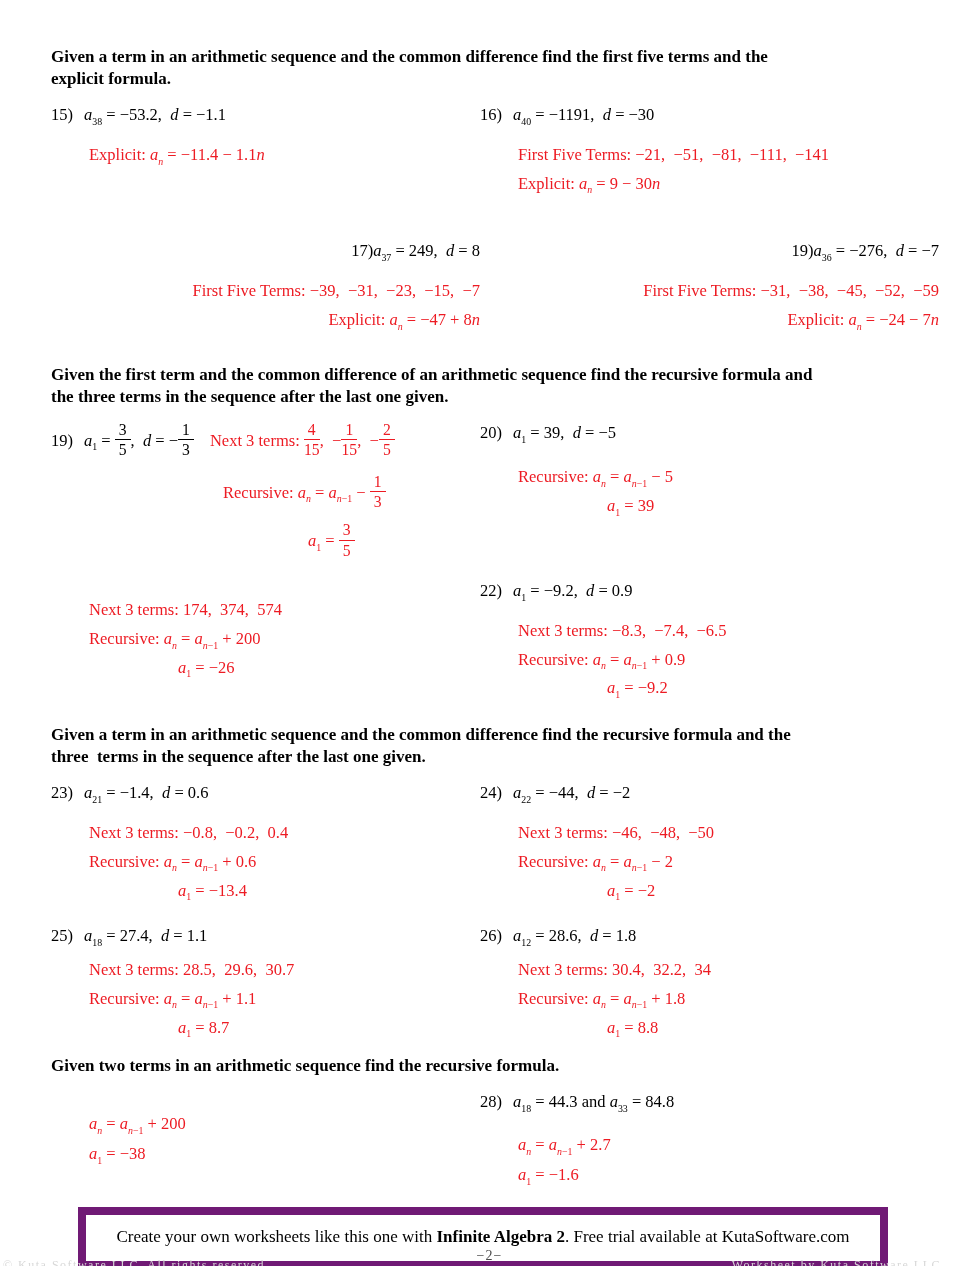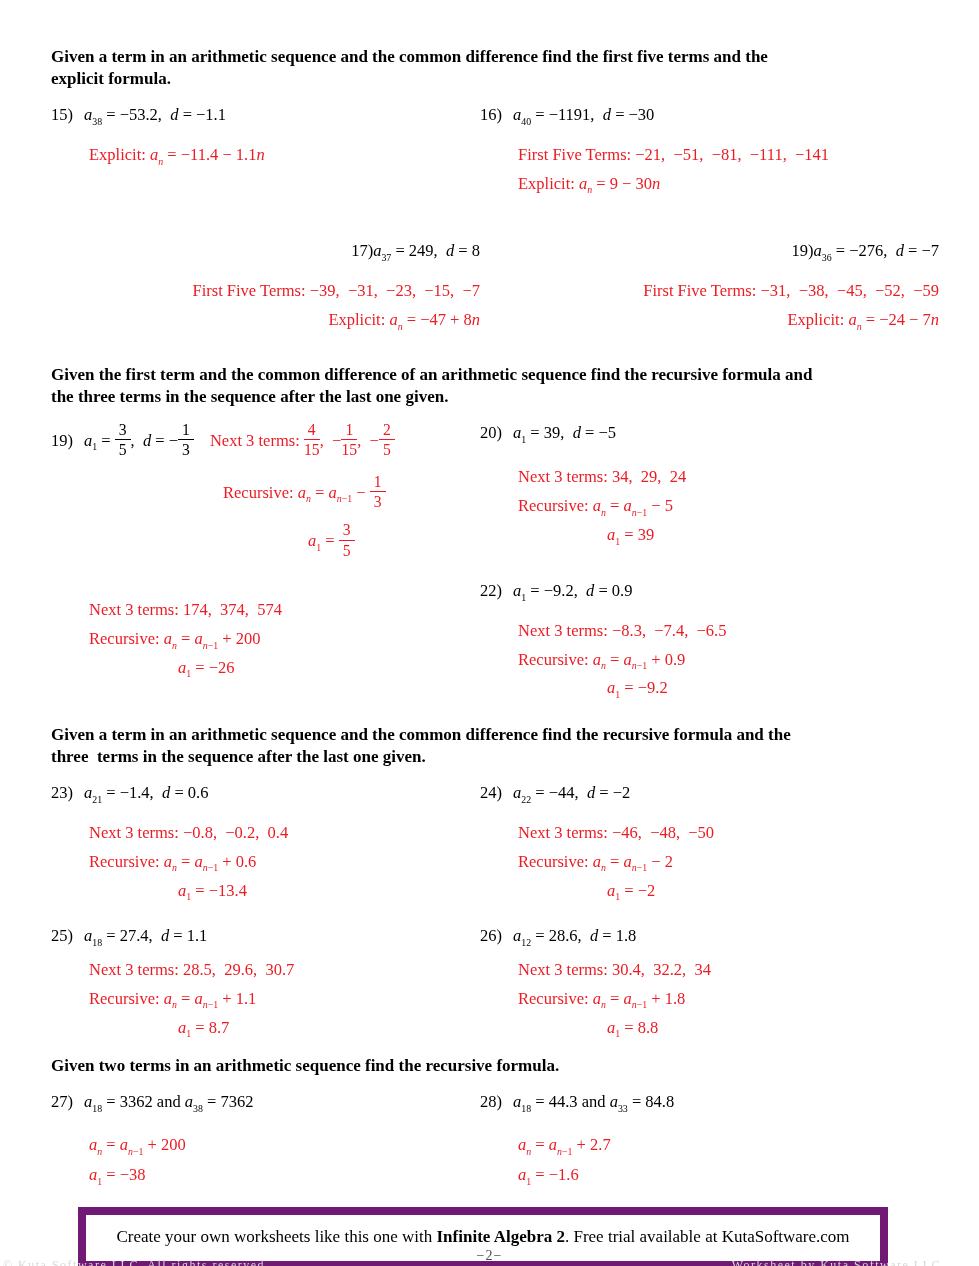--- a/index.html
+++ b/index.html
@@ -85,21 +85,20 @@
 
   <div class="row r19">
     <div class="prob">
       <div class="pline"><span class="pnum">19)</span><span class="math"><i>a</i><sub>1</sub> = <span class="frac"><span class="fnum">3</span><span class="fden">5</span></span>,  <i>d</i> = −<span class="frac"><span class="fnum">1</span><span class="fden">3</span></span></span><span class="q19-next"><span>Next 3 terms: </span><span class="math"><span class="frac"><span class="fnum">4</span><span class="fden">15</span></span>,  −<span class="frac"><span class="fnum">1</span><span class="fden">15</span></span>,  −<span class="frac"><span class="fnum">2</span><span class="fden">5</span></span></span></span></div>
       <div class="ans q19-rec"><span>Recursive: </span><span class="math"><i>a</i><sub><i>n</i></sub> = <i>a</i><sub><i>n</i>−1</sub> − <span class="frac"><span class="fnum">1</span><span class="fden">3</span></span></span></div>
       <div class="ans q19-a1"><span class="math"><i>a</i><sub>1</sub> = <span class="frac"><span class="fnum">3</span><span class="fden">5</span></span></span></div>
     </div>
     <div class="prob">
       <div class="pline"><span class="pnum">20)</span><span class="math"><i>a</i><sub>1</sub> = 39,  <i>d</i> = −5</span></div>
       <div class="answers q20-answers">
-        <div class="ans"><span>Next 3 terms: </span><span class="math">34,  29,  24</span></div>
         <div class="ans"><span>Recursive: </span><span class="math"><i>a</i><sub><i>n</i></sub> = <i>a</i><sub><i>n</i>−1</sub> − 5</span></div>
         <div class="ans a1"><span class="math"><i>a</i><sub>1</sub> = 39</span></div>
       </div>
     </div>
   </div>
 
   <div class="row r4">
     <div class="prob">
       <div class="answers">
         <div class="ans"><span>Next 3 terms: </span><span class="math">174,  374,  574</span></div>
@@ -155,21 +154,20 @@
         <div class="ans"><span>Recursive: </span><span class="math"><i>a</i><sub><i>n</i></sub> = <i>a</i><sub><i>n</i>−1</sub> + 1.8</span></div>
         <div class="ans a1"><span class="math"><i>a</i><sub>1</sub> = 8.8</span></div>
       </div>
     </div>
   </div>
 
   <div class="hdr">Given two terms in an arithmetic sequence find the recursive formula.</div>
 
   <div class="row r7 p2728">
     <div class="prob">
-      <div class="pline"><span class="pnum">27)</span><span class="math"><i>a</i><sub>18</sub> = 3362 and <i>a</i><sub>38</sub> = 7362</span></div>
       <div class="answers">
         <div class="ans"><span class="math"><i>a</i><sub><i>n</i></sub> = <i>a</i><sub><i>n</i>−1</sub> + 200</span></div>
         <div class="ans"><span class="math"><i>a</i><sub>1</sub> = −38</span></div>
       </div>
     </div>
     <div class="prob">
       <div class="pline"><span class="pnum">28)</span><span class="math"><i>a</i><sub>18</sub> = 44.3 and <i>a</i><sub>33</sub> = 84.8</span></div>
       <div class="answers">
         <div class="ans"><span class="math"><i>a</i><sub><i>n</i></sub> = <i>a</i><sub><i>n</i>−1</sub> + 2.7</span></div>
         <div class="ans"><span class="math"><i>a</i><sub>1</sub> = −1.6</span></div>

